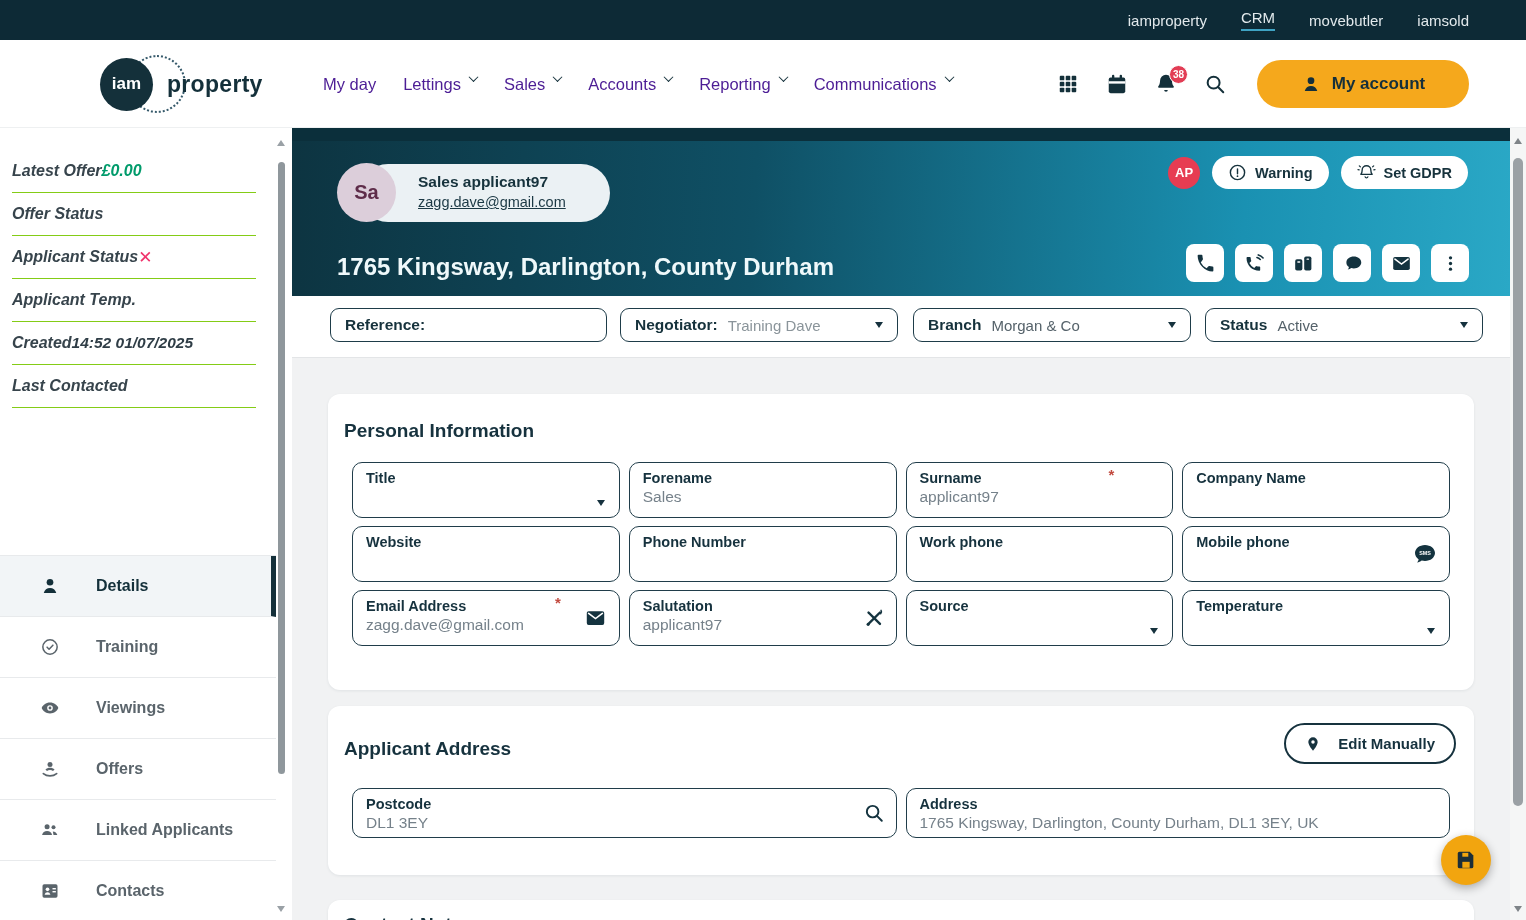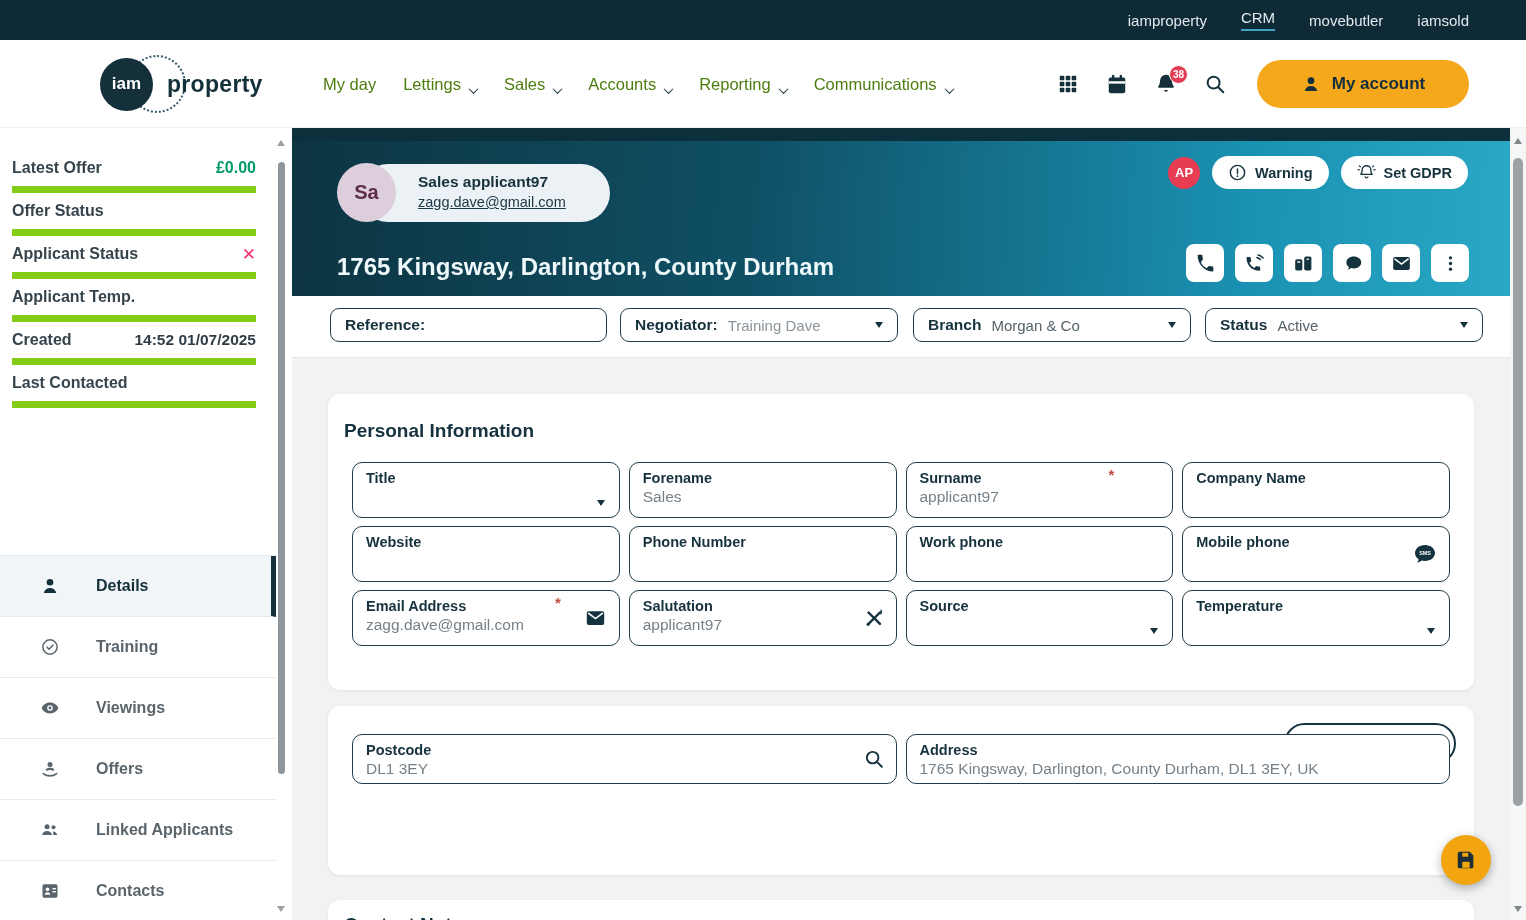--- a/index.html
+++ b/index.html
@@ -16,37 +16,37 @@
 
   
   .header { position:absolute; top:40px; left:0; right:0; height:88px; background:#fff; border-bottom:1px solid #EEF0F1; }
   .logo { position:absolute; left:100px; top:17px; height:54px; display:flex; align-items:center; }
   .logo-ring { position:absolute; left:28px; top:-2px; width:58px; height:58px; border-radius:50%;
     border:2px dotted #35596A; border-left-color:transparent; }
   .logo-circle { position:relative; z-index:2; width:53px; height:53px; border-radius:50%; background:#14303A;
     color:#fff; display:flex; align-items:center; justify-content:center; font-size:17px; font-weight:700; }
   .logo-word { position:relative; z-index:2; margin-left:14px; font-size:23px; font-weight:800; color:#14303A; letter-spacing:.3px; }
   .main-nav { position:absolute; left:323px; top:0; height:88px; display:flex; align-items:center; gap:27px; }
-  .nav-item { display:flex; align-items:flex-end; font-size:16.5px; color:#4d7c0f; cursor:pointer; white-space:nowrap; }
+  .nav-item { display:flex; align-items:flex-start; font-size:16.5px; color:#4c1d95; cursor:pointer; white-space:nowrap; }
   .chev { width:7px; height:7px; border-right:1.7px solid #15313C; border-bottom:1.7px solid #15313C;
     transform:rotate(45deg) translate(-1px,-1px); margin-left:9px; }
   .header-right { position:absolute; right:57px; top:0; height:88px; display:flex; align-items:center; }
   .hicon { width:22px; height:22px; color:#14303A; margin-left:27px; position:relative; cursor:pointer; }
   .hicon:first-child { margin-left:0; }
   .bell-badge { position:absolute; top:-8px; right:-11px; min-width:19px; height:19px; border-radius:10px;
     background:#E23D55; color:#fff; font-size:10px; font-weight:700; display:flex; align-items:center;
     justify-content:center; padding:0 3px; border:1.5px solid #fff; }
   .account-btn { margin-left:31px; width:212px; height:48px; border-radius:26px; background:#F5A81C;
     display:flex; align-items:center; justify-content:center; gap:11px; color:#142F3B; font-size:17px;
     font-weight:700; cursor:pointer; }
 
   
   .sidebar { position:absolute; left:0; top:128px; width:292px; bottom:0; background:#fff; }
   .stats { position:absolute; top:22px; left:12px; right:36px; }
-  .stat-row { height:43px; display:flex; align-items:center; justify-content:space-between; border-bottom:7px solid #84cc16; }
+  .stat-row { height:43px; display:flex; align-items:center; justify-content:flex-start; border-bottom:1px solid #84cc16;font-style:italic; }
   .stat-label { font-size:16px; font-weight:600; color:#37444C; }
   .stat-value { font-size:15.5px; font-weight:600; color:#2F3D46; }
   .stat-value.green { color:#009B6B; font-weight:700; font-size:16px; }
   .stat-value.redx { color:#F0346C; font-weight:700; font-size:17px; }
   .snav { position:absolute; top:427px; left:0; width:276px; border-top:1px solid #E8EAEC; }
   .snav-item { height:61px; display:flex; align-items:center; padding-left:40px; gap:36px;
     border-bottom:1px solid #E8EAEC; color:#5A646B; font-size:16px; font-weight:600; cursor:pointer; }
   .snav-item svg { width:20px; height:20px; flex:none; }
   .snav-item.active { background:#F2F5F7; color:#14303A; border-right:5px solid #14303A; font-weight:700; }
   .side-scroll { position:absolute; right:7px; top:12px; bottom:8px; width:8px; }
@@ -472,20 +472,21 @@
         </div>
         <div class="field">
           <div class="f-label">Temperature</div>
           <div class="f-value"></div>
           <span class="tri f-caret"></span>
         </div>
       </div>
     </div>
 
     <div class="card" id="card-address">
+      <div class="card-title">Applicant Address</div>
       <div class="edit-btn">
         <svg viewBox="0 0 24 24">
             <path fill="currentColor" d="M12 2a7 7 0 0 0-7 7c0 5.2 7 13 7 13s7-7.8 7-13a7 7 0 0 0-7-7z"></path>
             <circle cx="12" cy="9" r="2.6" fill="#fff"></circle>
           </svg>
         <span>Edit Manually</span>
       </div>
       <div class="addr-grid">
         <div class="field">
           <div class="f-label">Postcode</div>

